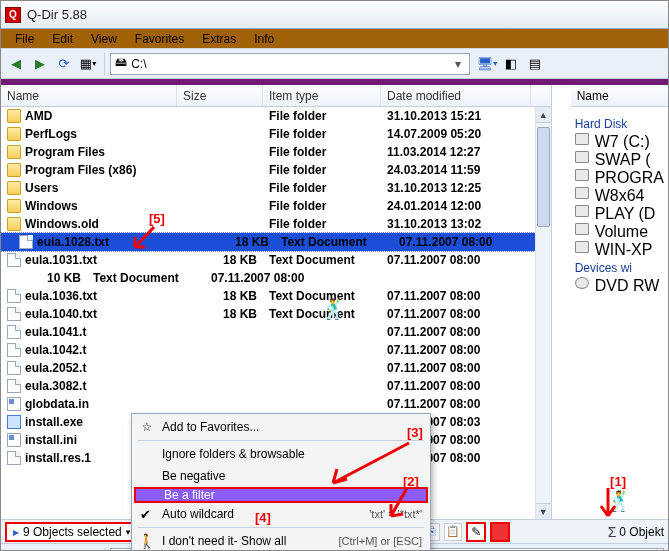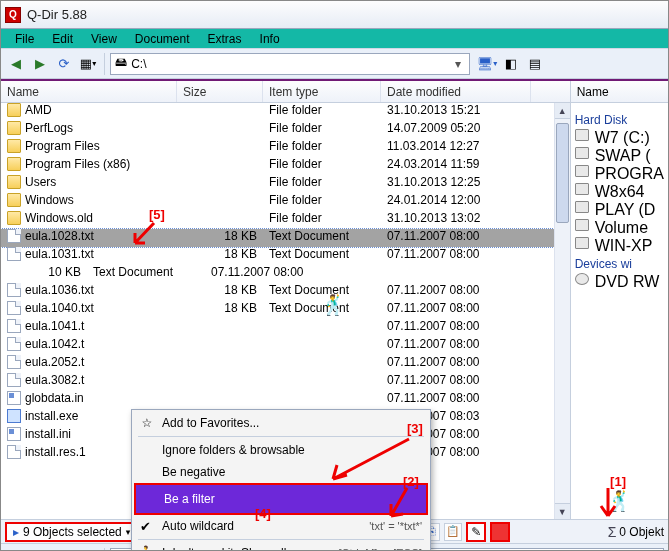--- a/index.html
+++ b/index.html
@@ -27,21 +27,21 @@
     margin-right: 6px;
     display:flex;align-items:center;justify-content:center;
     color:#fff;font-size:10px;font-weight:bold;
   }
   .title-text { font-size: 13px; color: #222; }
   
   .menubar {
     height: 20px;
     display: flex; align-items: center;
     padding: 0 6px;
-    background: #14b8a6;
+    background: #a16207;
     border-bottom: 1px solid #d0d7e5;
     gap: 2px;
   }
   .menu-item { padding: 1px 8px; cursor: default; }
   
   .toolbar {
     height: 30px;
     display: flex; align-items: center;
     padding: 2px 4px;
     background: #eaf0f9;
@@ -60,37 +60,38 @@
     flex: 1; max-width: 360px; height: 22px;
     border: 1px solid #9aa7bd; background:#fff;
     display:flex;align-items:center;padding:0 4px; gap:4px;
   }
   .path-drop{ width:14px;text-align:center;color:#555; }
   .right-tb-icons { margin-left: 4px; display:flex; gap:2px; align-items:center;}
   
   .main {
     display:flex;
     height: 440px;
-    border-top: 2px solid #701a75;
+    border-top: 6px solid #701a75;
+    gap: 19px;
   }
   .pane-left { width: 572px; border-right:1px solid #c5cfde; display:flex;flex-direction:column; position:relative;}
   .pane-right { flex:1; display:flex;flex-direction:column; background:#fff;}
   
   .col-header {
     height: 22px; background: linear-gradient(#fdfdfe,#eef2f9);
     border-bottom:1px solid #c5cfde;
     display:flex; font-size:12px; align-items:stretch;
   }
   .col-cell {
     border-right:1px solid #dce2ee; display:flex;align-items:center;
     padding:0 6px; color:#333;
   }
   .filelist { flex:1; overflow:hidden; background:#fff; font-size:12px; position:relative;}
-  .row { display:flex; height:18px; align-items:flex-start; }
-  .row.sel { background:#a3a3a3; outline:1px dotted #6a8fd6; }
+  .row { display:flex; height:18px; align-items:center;font-weight:bold; }
+  .row.sel { background:#1d4ed8; outline:1px dotted #6a8fd6;padding-left:12px; }
   .cell { padding:0 6px; overflow:hidden; white-space:nowrap; text-overflow:ellipsis;}
   .c-name{ width:176px; display:flex;align-items:center;gap:4px;}
   .c-size{ width:86px; text-align:right;}
   .c-type{ width:118px;}
   .c-date{ width:150px;}
   .ficon{ width:14px;height:14px; flex-shrink:0;}
   .folder-i{ background:linear-gradient(#ffe9a6,#f7cf5a);border:1px solid #c9a227;border-radius:1px;}
   .file-i{ background:#fff;border:1px solid #9aa7bd;position:relative;}
   .file-i::after{content:"";position:absolute;top:-1px;right:-1px;width:5px;height:5px;background:#eef2f9;border-left:1px solid #9aa7bd;border-bottom:1px solid #9aa7bd;}
   .ini-i{ background:#fff;border:1px solid #9aa7bd; position:relative;}
@@ -114,21 +115,21 @@
     position:absolute;
     left:130px; top:328px;
     width: 300px;
     background:#f4f4f4;
     border:1px solid #9aa7bd;
     box-shadow: 2px 3px 6px rgba(0,0,0,.3);
     z-index:50;
     padding:2px;
   }
   .ctx-item{ height:22px; display:flex;align-items:center;gap:8px;padding:0 6px 0 28px; position:relative; font-size:12px;}
-  .ctx-item.hi{ background:#6d28d9;color:#fff; border:2px solid #e00; height:32px;}
+  .ctx-item.hi{ background:#8b5cf6;color:#fff; border:2px solid #e00; height:16px;}
   .ctx-sep{height:1px;background:#c5cfde;margin:2px 4px;}
   .ctx-check{ position:absolute; left:6px; font-size:13px;}
   .ctx-icon{ position:absolute; left:4px; width:18px; text-align:center;}
   .ctx-hint{ margin-left:auto; color:#555; font-size:11px;}
 
   
   .statusbar{
     height:24px;
     background:#eef2f9;border-top:1px solid #c5cfde;
     display:flex;align-items:center;padding:0 4px;gap:4px;
@@ -173,21 +174,21 @@
   <div class="app-icon">
       <span>Q</span>
     </div>
   <div class="title-text">Q-Dir 5.88</div>
 </div>
 
 <div class="menubar">
   <div class="menu-item">File</div>
   <div class="menu-item">Edit</div>
   <div class="menu-item">View</div>
-  <div class="menu-item">Document</div>
+  <div class="menu-item">Favorites</div>
   <div class="menu-item">Extras</div>
   <div class="menu-item">Info</div>
 </div>
 
 <div class="toolbar">
   <div class="tb-btn" style="color:#2a7a2a">◀</div>
   <div class="tb-btn" style="color:#2a7a2a">▶</div>
   <div class="tb-btn" style="color:#2a60c8">⟳</div>
   <div class="tb-btn">▦<span style="font-size:8px">▾</span></div>
   <div class="tb-sep"></div>

